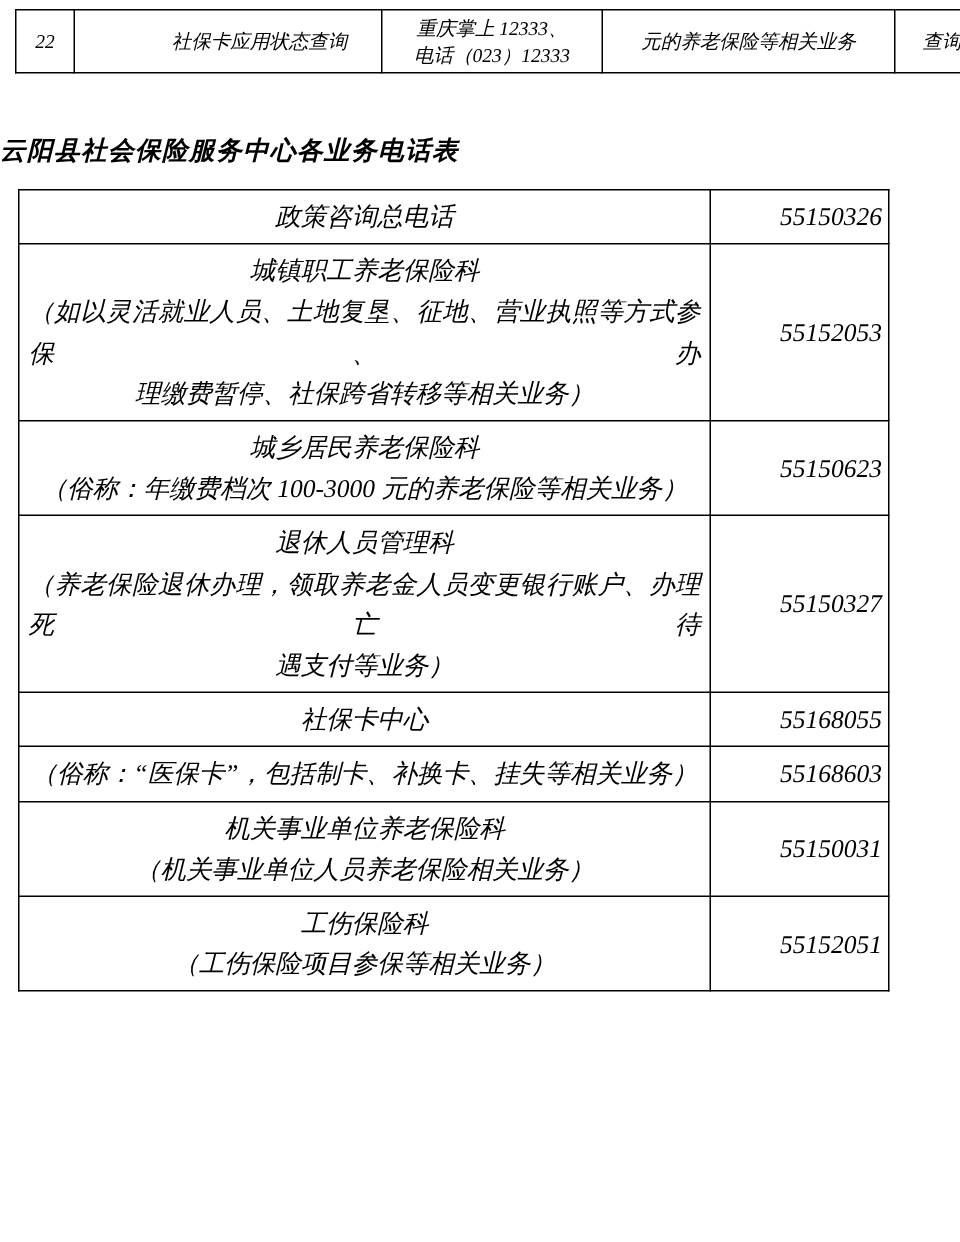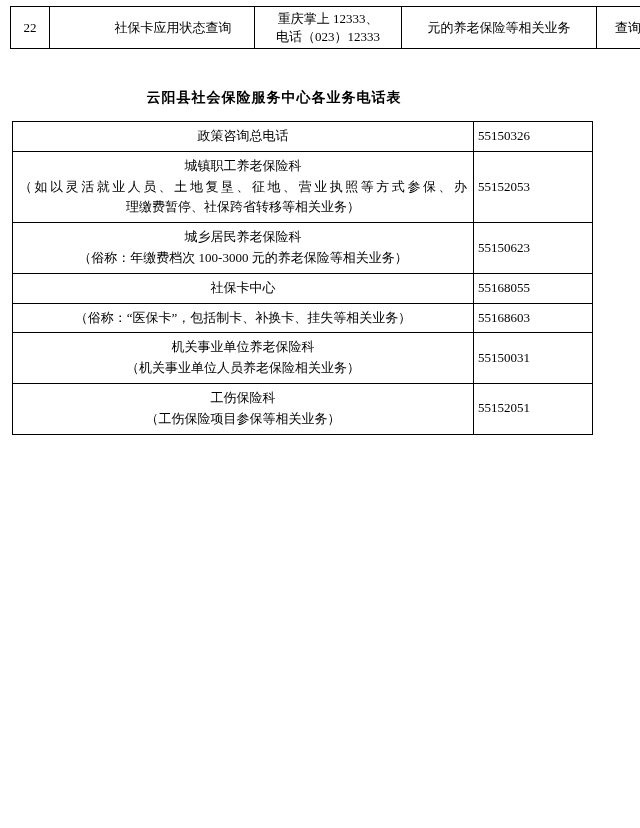--- a/index.html
+++ b/index.html
@@ -12,20 +12,21 @@
     height: 828px;
     font-family: "Liberation Serif", "DejaVu Serif", serif;
     color: #000000;
     overflow: hidden;
   }
   .page {
     position: relative;
     width: 548px;
     height: 828px;
     box-sizing: border-box;
+    font-style: italic;
   }
 
   
   .top-table-wrap {
     padding: 6px 10px 0 10px;
   }
   table.doc-table {
     border-collapse: collapse;
     table-layout: fixed;
     width: 100%;
@@ -39,50 +40,49 @@
     padding: 3px 2px;
   }
   .top-table td.c-no    { width: 34px; }
   .top-table td.c-item  { width: 158px; padding-left: 44px; }
   .top-table td.c-tel   { width: 142px; }
   .top-table td.c-unit  { width: 190px; }
   .top-table td.c-way   { width: 58px; }
 
   
   .doc-title {
-    text-align: center;
-    font-size: 14px;
+    font-size: 17px;
     font-weight: bold;
     letter-spacing: 1px;
     margin: 40px 0 14px 0;
     font-family: "Liberation Serif", "DejaVu Serif", serif;
   }
 
   
   .main-table-wrap {
     padding: 0 12px;
   }
   table.main-table {
     border-collapse: collapse;
     table-layout: fixed;
     width: 100%;
   }
   table.main-table td {
     border: 1px solid #000000;
     vertical-align: middle;
-    font-size: 13px;
+    font-size: 17px;
     line-height: 1.6;
     padding: 4px 4px;
   }
   td.dept {
     text-align: center;
     width: 452px;
   }
   td.phone {
-    text-align: left;
+    text-align: right;
     width: 110px;
     font-family: "Liberation Serif", "DejaVu Serif", serif;
     font-size: 14px;
   }
   .dept .line   { display: block; text-align: center; }
   .dept .line.just {
     display: block;
     text-align: justify;
     text-align-last: justify;
     padding: 0 2px;
@@ -134,20 +134,28 @@
         </tr>
 
         <tr>
           <td class="dept">
             <span class="line name">城乡居民养老保险科</span>
             <span class="line">（俗称：年缴费档次 100-3000 元的养老保险等相关业务）</span>
           </td>
           <td class="phone">55150623</td>
         </tr>
 
+        <tr>
+          <td class="dept">
+            <span class="line name">退休人员管理科</span>
+            <span class="line just">（养老保险退休办理，领取养老金人员变更银行账户、办理死亡待</span>
+            <span class="line">遇支付等业务）</span>
+          </td>
+          <td class="phone">55150327</td>
+        </tr>
 
         <tr>
           <td class="dept">
             <span class="line name">社保卡中心</span>
           </td>
           <td class="phone">55168055</td>
         </tr>
 
         <tr>
           <td class="dept">

